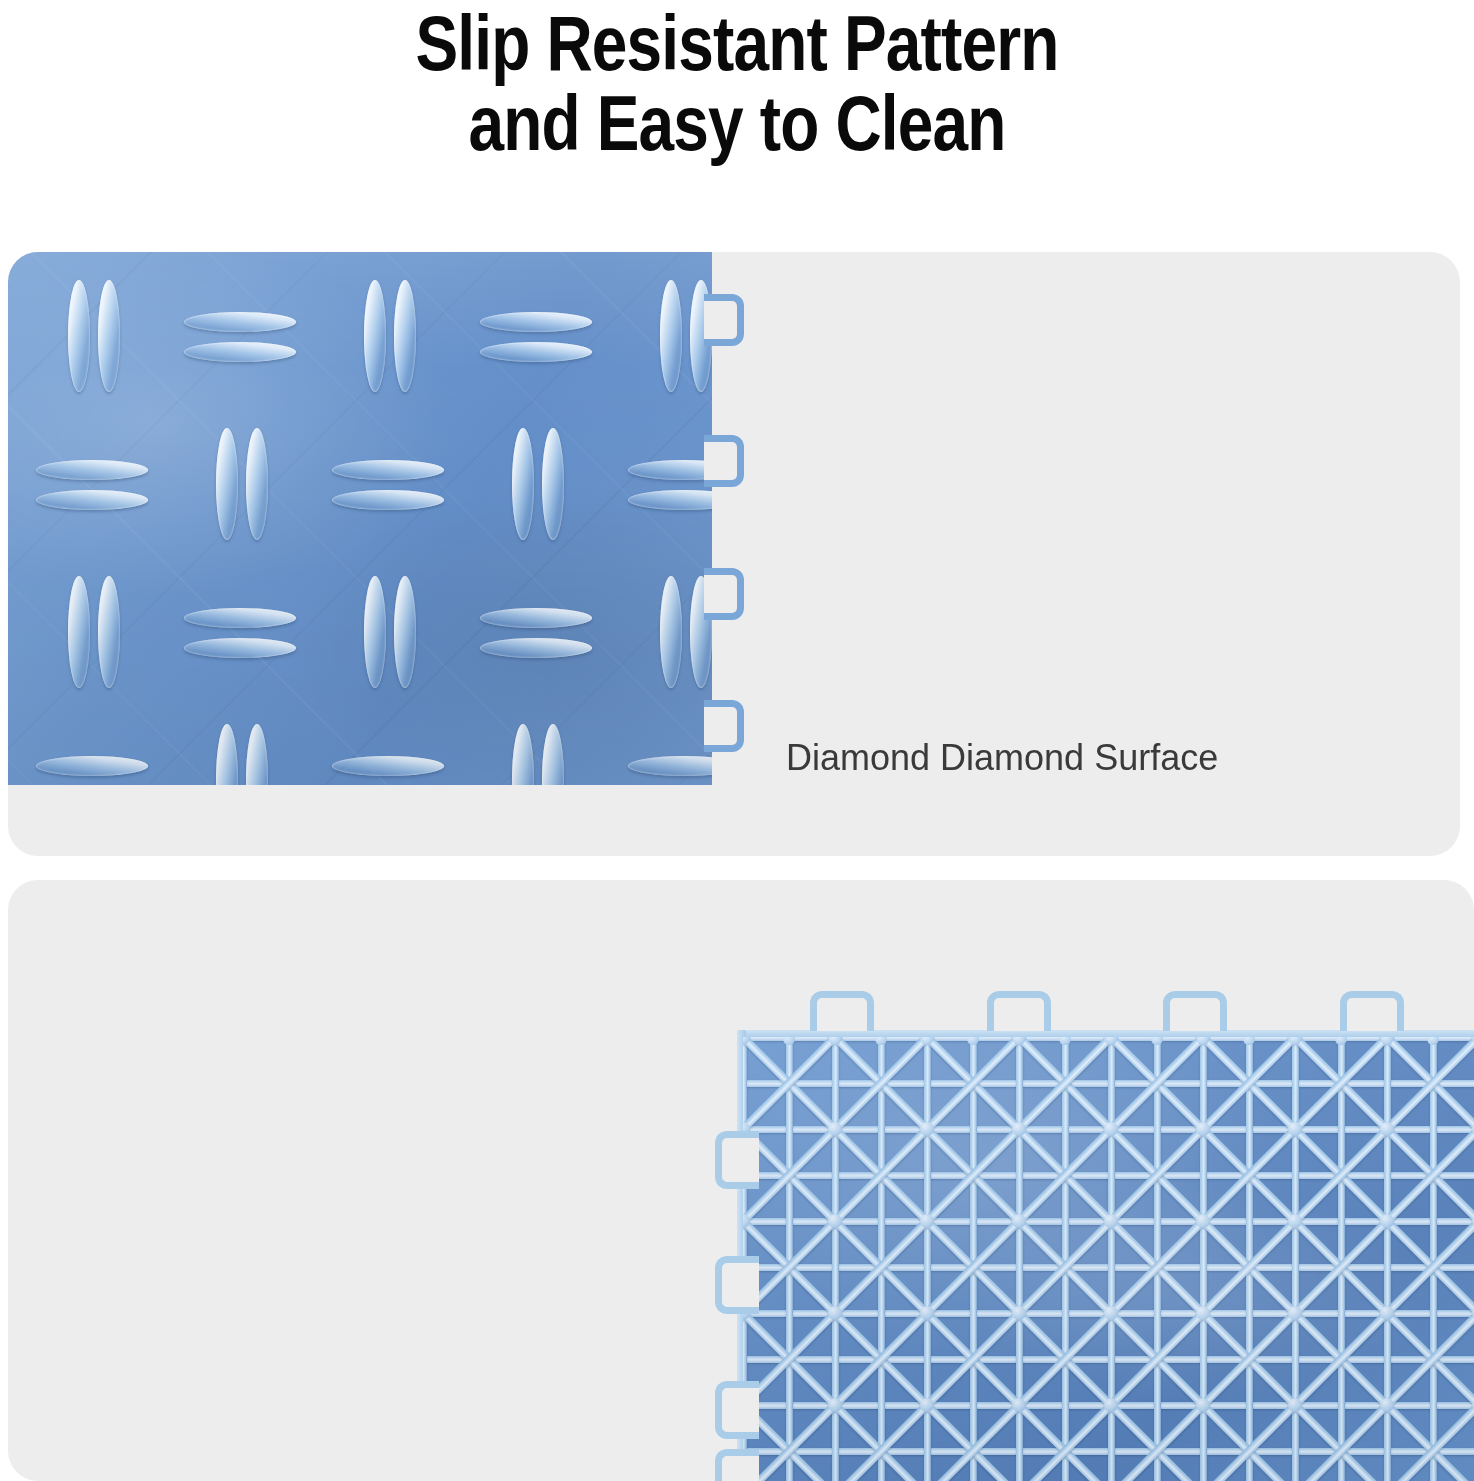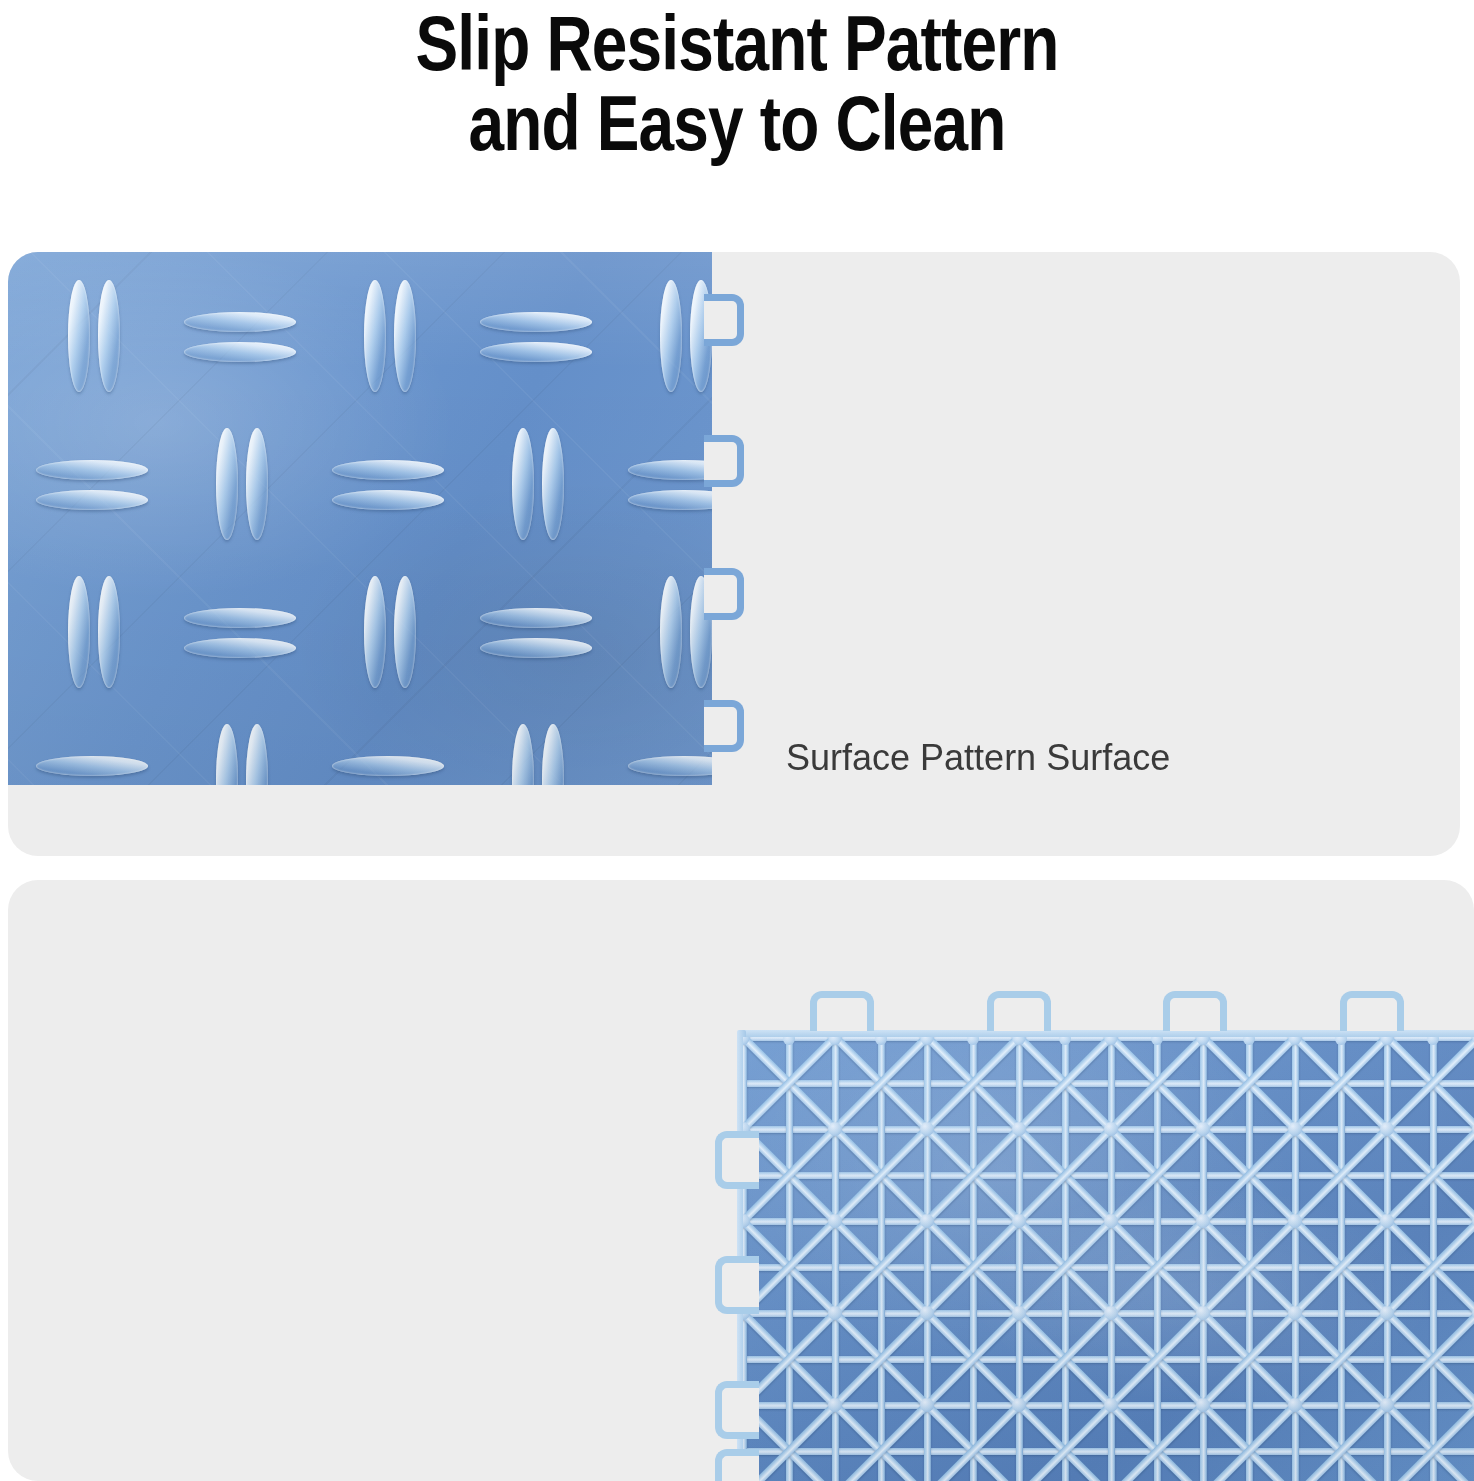--- a/index.html
+++ b/index.html
@@ -302,21 +302,21 @@
           <div class="lens v" style="left: 542px; top: 472px;"></div>
           <div class="lens h" style="left: 628px; top: 504px;"></div>
         </div>
       <div class="tab-right" style="left:696px; top:42px;"></div>
       <div class="tab-right" style="left:696px; top:183px;"></div>
       <div class="tab-right" style="left:696px; top:316px;"></div>
       <div class="tab-right" style="left:696px; top:448px;"></div>
     </div>
 
     <div class="textblock" id="text-top">
-      <div class="tb-body">Surface Pattern Surface</div>
+      <div class="tb-body">Diamond Diamond Surface</div>
     </div>
 
   </section>
 
   <section class="card" id="card-bottom">
 
     <div class="grid-wrap">
       <div class="edge-top"></div>
       <div class="edge-left"></div>
       <div class="grid-body" id="grid-body">

